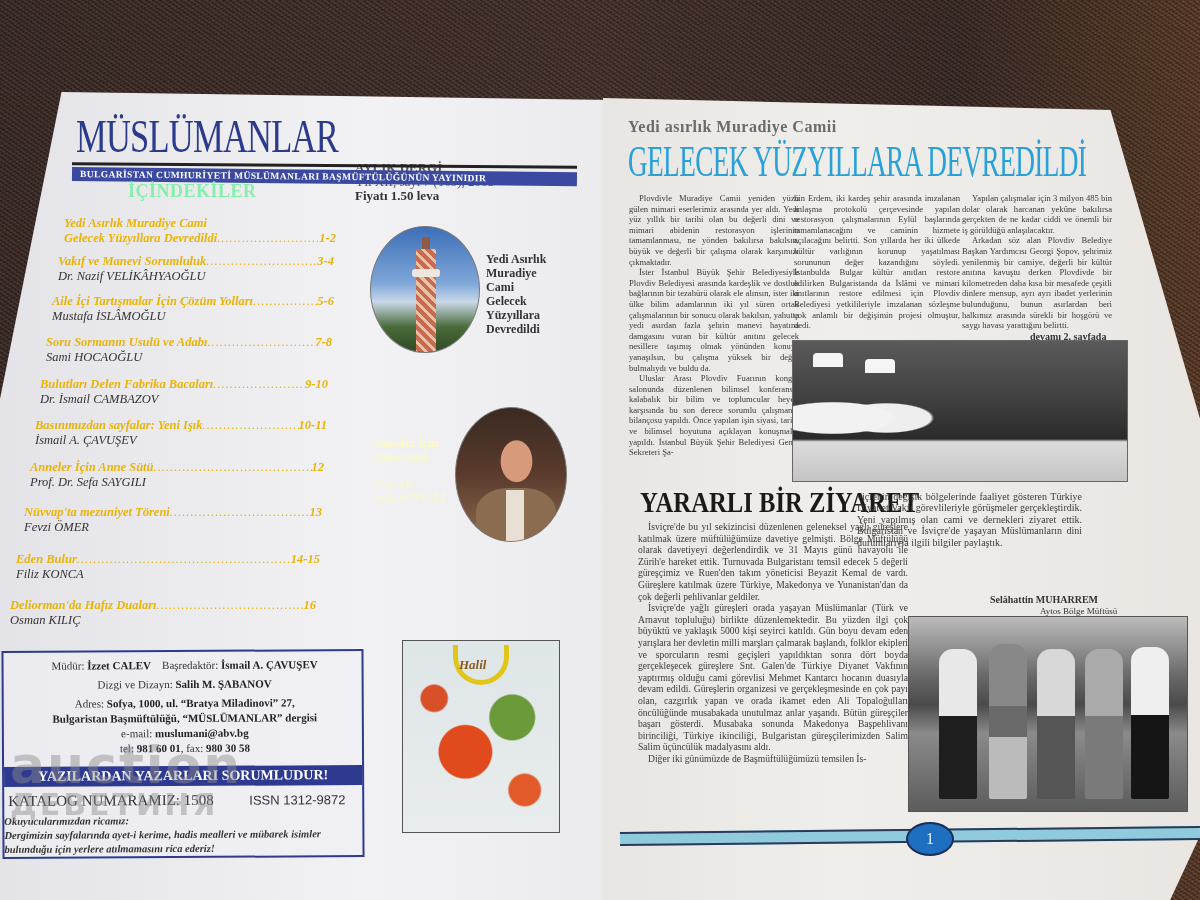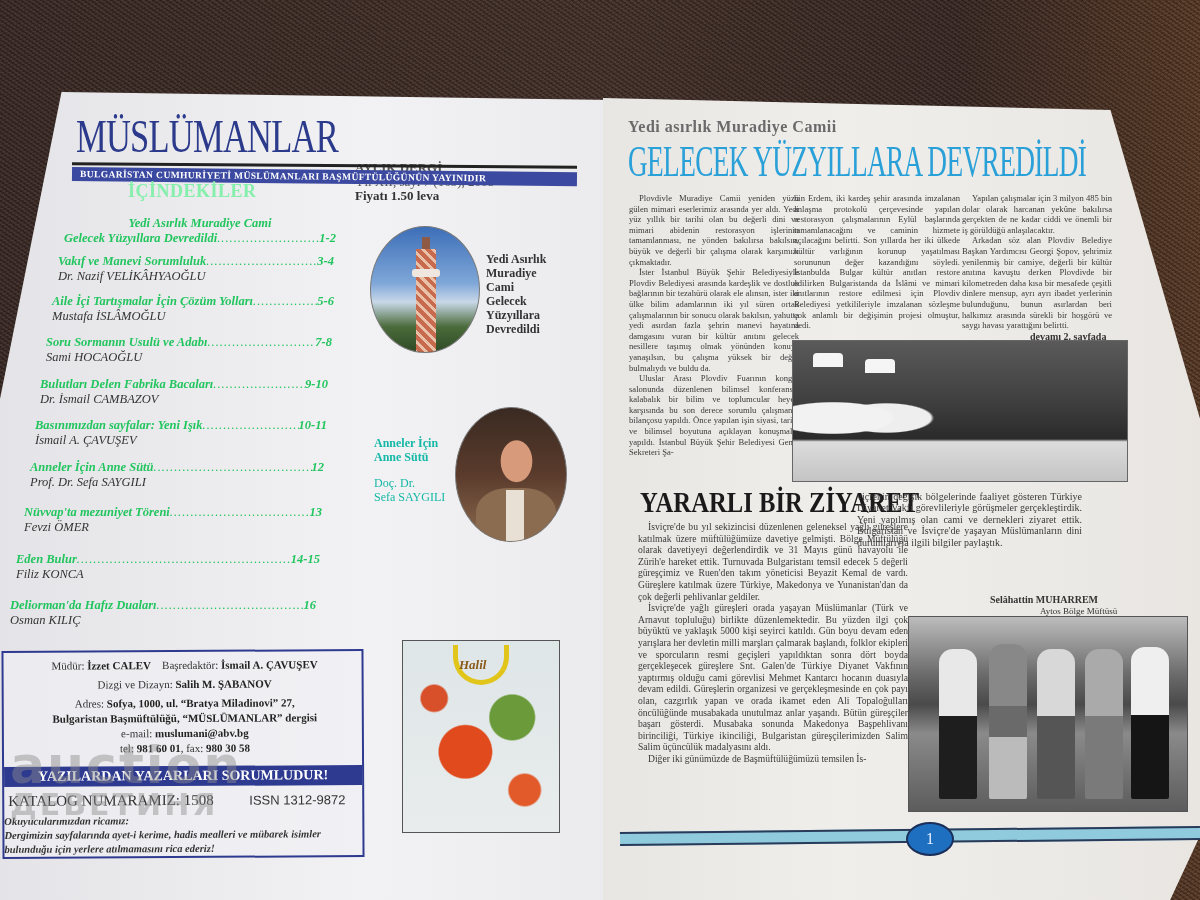--- a/index.html
+++ b/index.html
@@ -44,21 +44,21 @@
   .mast-rule { left: 72px; top: 164px; width: 505px; height: 3px; background: #222; transform: rotate(0.4deg); }
   .mast-band {
     left: 72px; top: 167px; width: 505px; height: 14px; background: #3b49a0;
     color: #fff; font-size: 9.5px; font-weight: bold; letter-spacing: 0.4px;
     padding-left: 8px; line-height: 14px; white-space: nowrap;
     transform: rotate(0.6deg); transform-origin: left center;
   }
   .toc-head { left: 128px; top: 181px; font-size: 18px; font-weight: bold; color: #86efac; letter-spacing: 0.5px; }
 
   .toc-item { position: absolute; font-size: 12.5px; line-height: 15px; }
-  .toc-title { font-weight: bold; font-style: italic; color: #22c55e; white-space: nowrap; display: flex; justify-content: center; }
+  .toc-title { font-weight: bold; font-style: italic; color: #eab308; white-space: nowrap; display: flex; }
   .toc-title .dots { flex: 1; overflow: hidden; font-weight: normal; letter-spacing: 1px; }
   .toc-title .dots::after { content: "........................................................................................"; }
   .toc-author { font-style: italic; color: #333; font-size: 12.5px; }
 
   .oval { position: absolute; border-radius: 50%; overflow: hidden; border: 1px solid #777; }
   .minaret-photo {
     left: 370px; top: 226px; width: 110px; height: 127px;
     background: linear-gradient(180deg, #3d6fb8 0%, #7fa7d8 45%, #c9d8e8 60%, #4a6b3a 80%, #2f4a25 100%);
   }
   .minaret { position: absolute; left: 45px; top: 22px; width: 20px; height: 110px;
@@ -67,21 +67,21 @@
   .minaret-balcony { position: absolute; left: 41px; top: 42px; width: 28px; height: 8px; background: #f0e6e0; border-radius: 3px; }
   .teaser1 { left: 486px; top: 252px; font-size: 12px; font-weight: bold; line-height: 14px; color: #333; }
 
   .person-photo {
     left: 455px; top: 407px; width: 112px; height: 135px;
     background: radial-gradient(ellipse at 55% 40%, #d79a7a 0 18%, transparent 19%),
                 linear-gradient(180deg, #3a2a22 0%, #5a3b2c 50%, #8b6a4e 100%);
   }
   .person-suit { position: absolute; left: 20px; top: 80px; width: 80px; height: 60px; background: #8c6c50; border-radius: 40% 40% 0 0; }
   .person-shirt { position: absolute; left: 50px; top: 82px; width: 18px; height: 55px; background: #e8e0d4; }
-  .teaser2 { left: 374px; top: 436px; font-size: 12px; line-height: 14px; color: #14b8a6; }
+  .teaser2 { left: 374px; top: 436px; font-size: 12px; line-height: 14px; color: #fef9c3; }
   .teaser2 .t { font-weight: bold; }
   .teaser2 .a { margin-top: 12px; }
 
   .credit-box {
     left: 2px; top: 650px; width: 362px; height: 208px;
     border: 2px solid #2e3a8f; background: rgba(240,240,245,0.6);
     transform: rotate(-0.3deg);
   }
   .credit-lines { position: absolute; left: 0; top: 6px; width: 362px; text-align: center; font-size: 11px; line-height: 15px; color: #333; }
   .credit-lines b { color: #222; }

